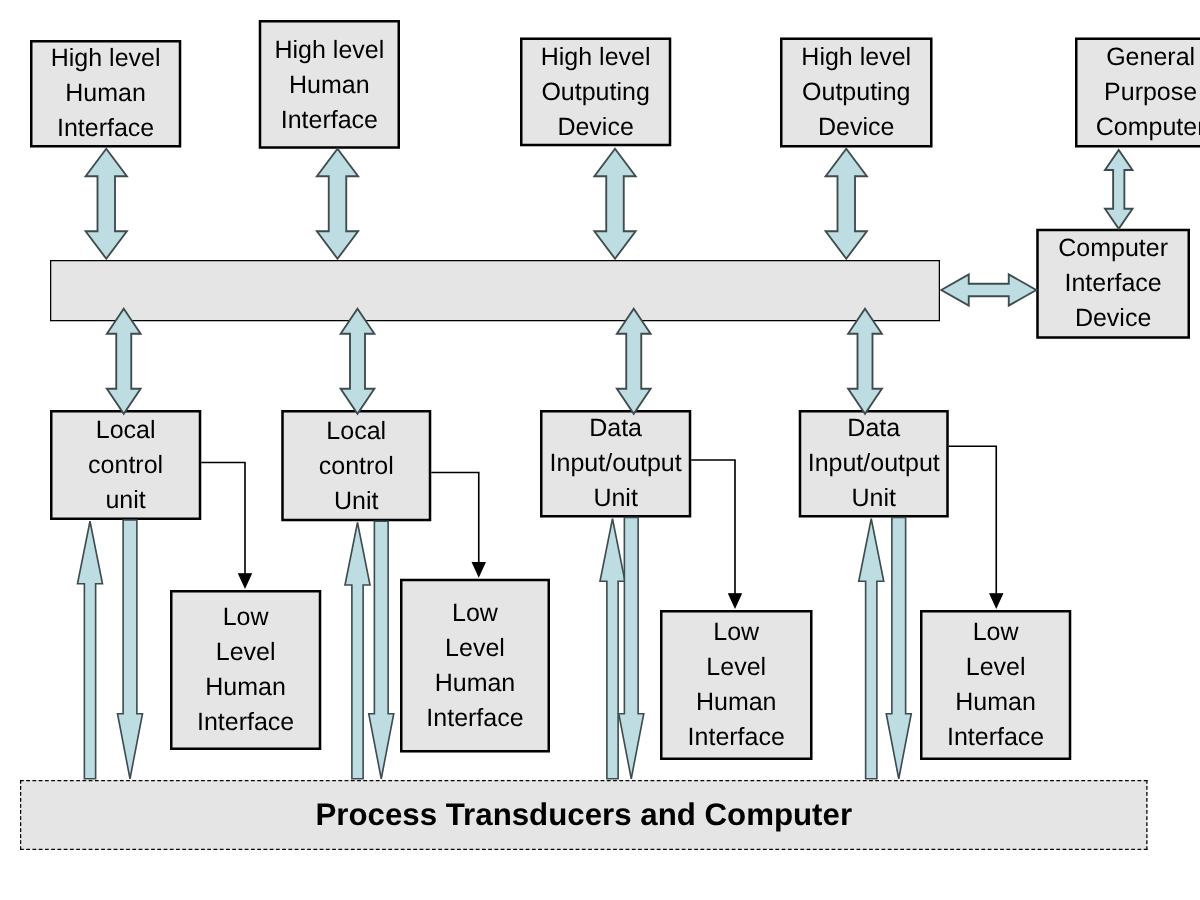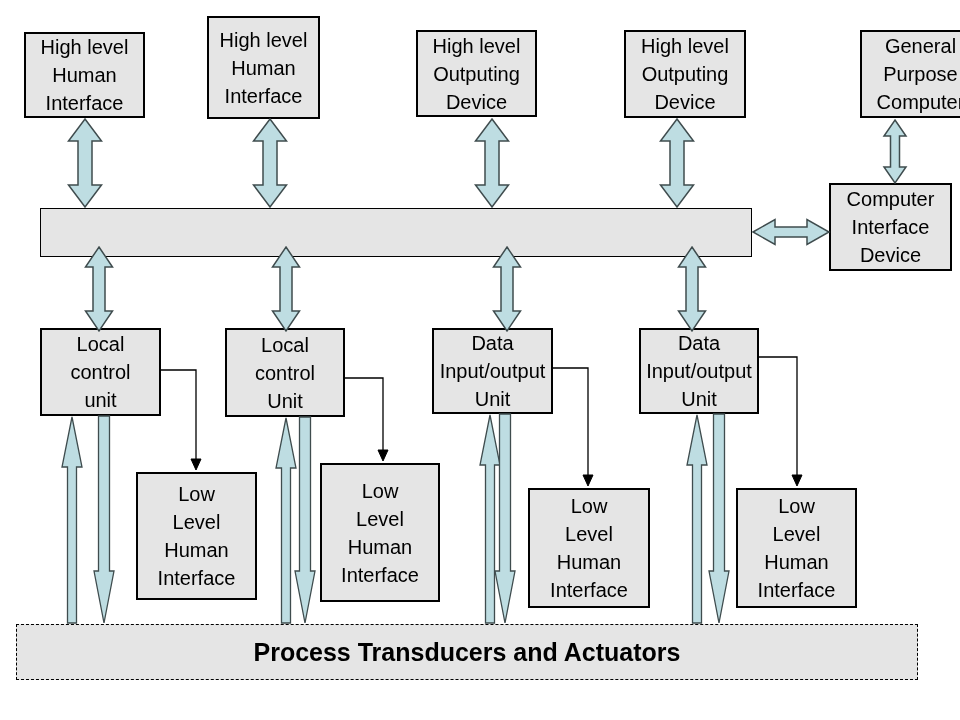--- a/index.html
+++ b/index.html
@@ -121,21 +121,21 @@
 Interface</span>
   </div>
   <div class="box b-ll4">
     <span class="box-label">Low
 Level
 Human
 Interface</span>
   </div>
 
   <div class="box b-process">
-    <span class="box-label process-label">Process Transducers and Actuators</span>
+    <span class="box-label process-label">Process Transducers and Computer</span>
   </div>
 
   <svg id="connector-layer" width="960" height="720" viewBox="0 0 960 720">
       <polygon points="85,119 101.5,141 92,141 92,185 101.5,185 85,207 68.5,185 78,185 78,141 68.5,141" fill="var(--arrow-fill)" stroke="var(--arrow-stroke)" stroke-width="1.5" stroke-linejoin="miter"></polygon>
       <polygon points="270,119 286.5,141 277,141 277,185 286.5,185 270,207 253.5,185 263,185 263,141 253.5,141" fill="var(--arrow-fill)" stroke="var(--arrow-stroke)" stroke-width="1.5" stroke-linejoin="miter"></polygon>
       <polygon points="492,119 508.5,141 499,141 499,185 508.5,185 492,207 475.5,185 485,185 485,141 475.5,141" fill="var(--arrow-fill)" stroke="var(--arrow-stroke)" stroke-width="1.5" stroke-linejoin="miter"></polygon>
       <polygon points="677,119 693.5,141 684,141 684,185 693.5,185 677,207 660.5,185 670,185 670,141 660.5,141" fill="var(--arrow-fill)" stroke="var(--arrow-stroke)" stroke-width="1.5" stroke-linejoin="miter"></polygon>
       <polygon points="895,120 906,136 899.5,136 899.5,167 906,167 895,183 884,167 890.5,167 890.5,136 884,136" fill="var(--arrow-fill)" stroke="var(--arrow-stroke)" stroke-width="1.5" stroke-linejoin="miter"></polygon>
       <polygon points="99,247 112.5,267 105,267 105,311 112.5,311 99,331 85.5,311 93,311 93,267 85.5,267" fill="var(--arrow-fill)" stroke="var(--arrow-stroke)" stroke-width="1.5" stroke-linejoin="miter"></polygon>
       <polygon points="286,247 299.5,267 292,267 292,311 299.5,311 286,331 272.5,311 280,311 280,267 272.5,267" fill="var(--arrow-fill)" stroke="var(--arrow-stroke)" stroke-width="1.5" stroke-linejoin="miter"></polygon>

